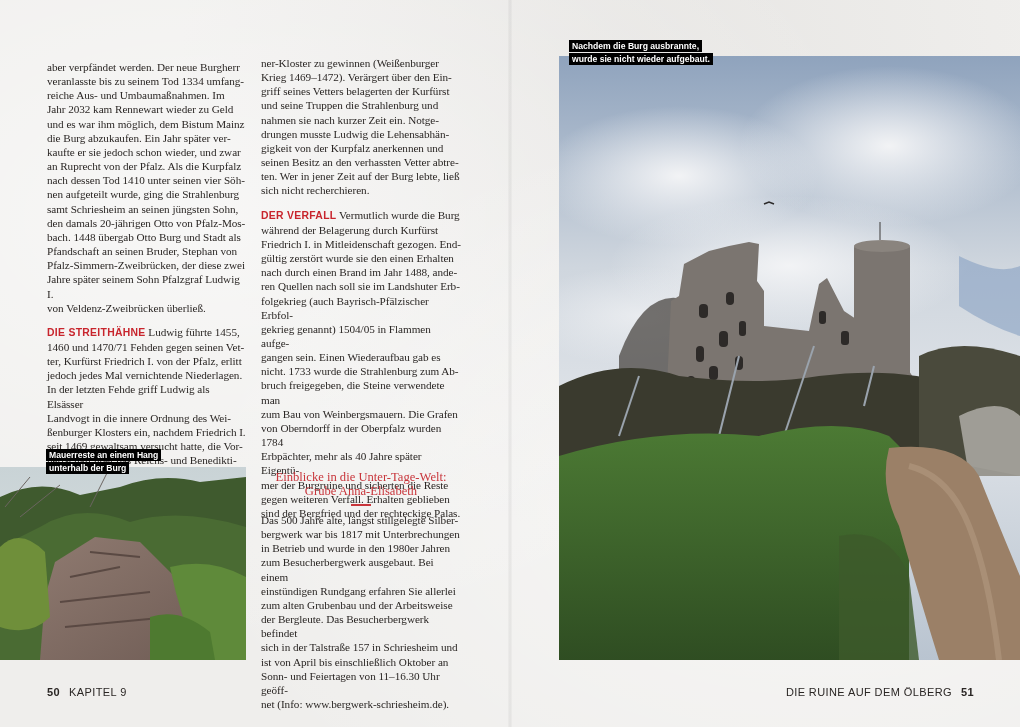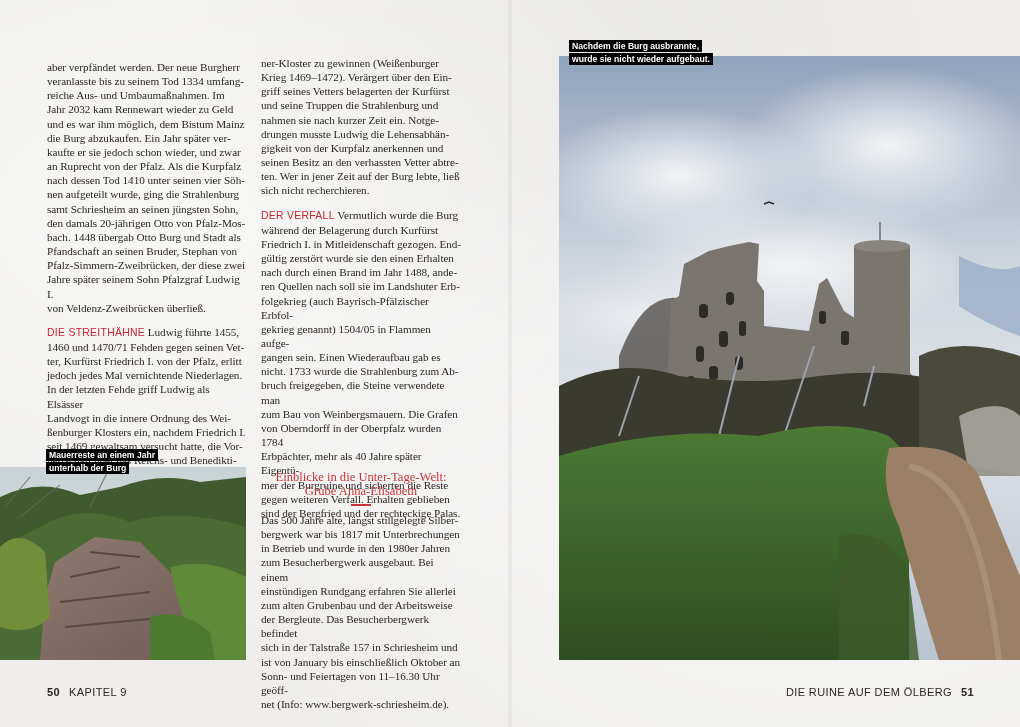--- a/index.html
+++ b/index.html
@@ -24,21 +24,21 @@
     position: absolute; font-size: 11.2px; line-height: 14.15px;
     text-align: left; letter-spacing: -0.05px;
   }
   .col p { margin: 0; }
   .col-1 { left: 47px; top: 60px; width: 200px; }
   .col-2 { left: 261px; top: 56px; width: 200px; }
   .col-3 { left: 261px; top: 513px; width: 200px; }
   .para-gap { height: 10px; }
   .runin {
     font-family: "Liberation Sans", "DejaVu Sans", sans-serif;
-    font-weight: normal; color: #c8252d; font-size: 10.4px; letter-spacing: 0.3px;
+    font-weight: bold; color: #c8252d; font-size: 10.4px; letter-spacing: 0.3px;
   }
   .box-title {
     position: absolute; left: 261px; top: 470px; width: 200px;
     text-align: center; color: #c8353b; font-size: 12.6px; line-height: 14px;
     font-family: "Liberation Serif", "DejaVu Serif", serif;
   }
   .box-rule {
     position: absolute; left: 351px; top: 504px; width: 20px; height: 1.5px;
     background: #c8353b;
   }
@@ -146,21 +146,21 @@
   <div class="col col-3">
     <p>
       <span>Das 500 Jahre alte, längst stillgelegte Silber-</span><br>
       <span>bergwerk war bis 1817 mit Unterbrechungen</span><br>
       <span>in Betrieb und wurde in den 1980er Jahren</span><br>
       <span>zum Besucherbergwerk ausgebaut. Bei einem</span><br>
       <span>einstündigen Rundgang erfahren Sie allerlei</span><br>
       <span>zum alten Grubenbau und der Arbeitsweise</span><br>
       <span>der Bergleute. Das Besucherbergwerk befindet</span><br>
       <span>sich in der Talstraße 157 in Schriesheim und</span><br>
-      <span>ist von January bis einschließlich Oktober an</span><br>
+      <span>ist von April bis einschließlich Oktober an</span><br>
       <span>Sonn- und Feiertagen von 11–16.30 Uhr geöff-</span><br>
       <span>net (Info: www.bergwerk-schriesheim.de).</span>
     </p>
   </div>
 
   <div class="photo photo-left">
     <svg viewBox="0 0 246 193" preserveAspectRatio="none">
       <defs>
         <linearGradient id="skyL" x1="0" y1="0" x2="0" y2="1">
           <stop offset="0" stop-color="#c9d3d6"></stop>
@@ -176,21 +176,21 @@
       <path d="M40 60 Q80 35 130 55 Q180 40 246 60 L246 193 L0 193 L0 80 Z" fill="#4a6b33"></path>
       <path d="M55 95 L95 70 L140 75 L175 110 L205 150 L215 193 L40 193 L45 130 Z" fill="url(#rockL)"></path>
       <path d="M70 110 L120 100 M60 135 L150 125 M65 160 L170 150 M90 85 L140 90" stroke="#5a4943" stroke-width="2" fill="none"></path>
       <path d="M0 80 Q20 60 45 85 L50 150 Q30 170 0 160 Z" fill="#6f8f3a"></path>
       <path d="M170 100 Q210 90 246 110 L246 193 L200 193 Q180 150 170 100 Z" fill="#5f8a3a"></path>
       <path d="M150 150 Q180 140 210 165 L215 193 L150 193 Z" fill="#4e7a30"></path>
       <path d="M5 40 L30 10 M20 50 L60 18 M90 40 L110 0" stroke="#6b6460" stroke-width="1" fill="none"></path>
     </svg>
   </div>
   <div class="caption caption-left">
-    <span class="line">Mauerreste an einem Jahr</span><br>
+    <span class="line">Mauerreste an einem Hang</span><br>
     <span class="line">unterhalb der Burg</span>
   </div>
 
   <div class="folio folio-left">
     <span class="num">50</span><span class="gap"></span><span>KAPITEL 9</span>
   </div>
 </div>
 
 <div class="gutter"></div>
 

